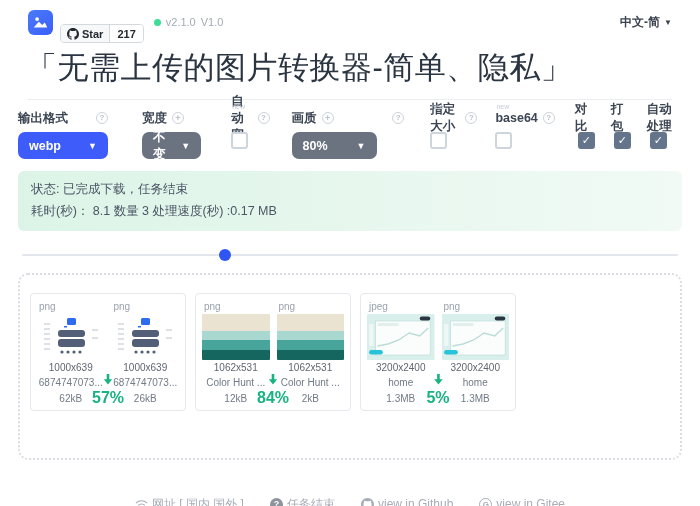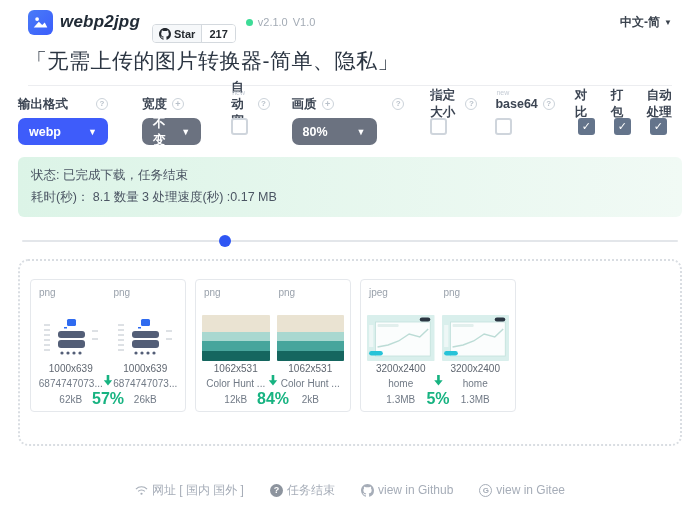--- a/index.html
+++ b/index.html
@@ -14,21 +14,21 @@
   .star-badge { display:flex; align-items:stretch; height:19px; border:1px solid #d4d9de; border-radius:4px; overflow:hidden; font-size:11px; margin-right:10px; cursor:pointer;margin-top:23px; }
   .star-left { display:flex; align-items:center; gap:3px; background:#f6f8fa; padding:0 6px; font-weight:bold; color:#24292f; border-right:1px solid #d4d9de; }
   .star-right { display:flex; align-items:center; background:#fff; padding:0 7px; font-weight:bold; color:#24292f; }
   .ver { display:flex; align-items:center; gap:5px; font-size:11px; color:#a3abb5; }
   .green-dot { width:7px; height:7px; border-radius:50%; background:#3ddc97; display:inline-block; }
   .header-spacer { flex:1; }
   .lang { font-size:12px; font-weight:bold; color:#3a424d; cursor:pointer; display:flex; align-items:center; gap:4px; }
   .caret-sm { font-size:8px; color:#3a424d; }
 
   
-  .page-title { padding:3px 26px 10px; font-size:21px; font-weight:500; color:#2b3542; letter-spacing:.5px; }
+  .page-title { padding:3px 26px 10px; font-size:31px; font-weight:500; color:#2b3542; letter-spacing:.5px; }
   .divider { border-top:1px solid #ecedf0; margin:0 28px; }
 
   
   .controls { display:flex; align-items:flex-start; padding:10px 18px 2px; }
   .ctrl { position:relative; margin-right:0; }
   .ctrl-head { display:flex; align-items:center; font-size:12.5px; font-weight:bold; color:#3c4553; height:16px; margin-bottom:6px; }
   .new-badge { position:absolute; top:-7px; left:1px; font-size:7px; color:#c4cbd4; font-weight:normal; }
   .help-icon { width:12px; height:12px; border:1px solid #ccd3da; border-radius:50%; color:#b9c1ca; font-size:8px; line-height:10px; text-align:center; font-weight:bold; margin-left:5px; cursor:pointer; flex:none; }
   .help-icon::after { content:"?"; }
   .plus-icon { width:12px; height:12px; border:1px solid #ccd3da; border-radius:50%; color:#b9c1ca; font-size:9px; line-height:10px; text-align:center; font-weight:bold; margin-left:5px; cursor:pointer; flex:none; }
@@ -47,21 +47,21 @@
   
   .slider { position:relative; margin:18px 22px 0; height:12px; cursor:pointer; }
   .slider-track { position:absolute; top:5px; left:0; right:0; height:2px; background:#e3e6ea; border-radius:1px; }
   .slider-thumb { position:absolute; top:0; width:12px; height:12px; border-radius:50%; background:#2f56f4; transform:translateX(-50%); cursor:grab; }
 
   
   .drop-area { margin:12px 18px 0; height:187px; border:2px dotted #d9dde2; border-radius:10px; padding:18px 10px; display:flex; align-items:flex-start; gap:9px; cursor:pointer; }
   .card { border:1px solid #e5e8ec; border-radius:4px; background:#fff; padding:7px 6px 4px; width:156px; position:relative; }
   .pair { display:flex; gap:7px; }
   .half { width:50%; display:flex; flex-direction:column; }
-  .fmt { font-size:10px; color:#9aa2ac; margin-bottom:17px; padding-left:2px; }
+  .fmt { font-size:10px; color:#9aa2ac; margin-bottom:2px; padding-left:2px; }
   .thumb { height:46px; border-radius:1px; overflow:hidden; position:relative; cursor:pointer; }
   .thumb.white { background:#fff; display:flex; align-items:center; justify-content:center; }
   .meta { text-align:center; font-size:10px; color:#717a86; line-height:1.55; margin-top:0; }
   .meta .dims { color:#5f6670; }
   .meta .fname { white-space:nowrap; overflow:hidden; }
   .reduction { position:absolute; bottom:4px; left:50%; transform:translateX(-50%); text-align:center; line-height:1.1; }
   .reduction .pct { font-size:16px; font-weight:bold; color:#17b381; }
   .bands { display:flex; flex-direction:column; height:100%; }
   .bands div:nth-child(1){ flex:38; background:#eae3d2; }
   .bands div:nth-child(2){ flex:20; background:#a9d8d0; }
@@ -80,21 +80,20 @@
 
 <div class="page">
 
   <div class="header">
     <div class="logo">
       <svg width="17" height="17" viewBox="0 0 20 20">
         <circle cx="6" cy="6" r="2.2" fill="#fff"></circle>
         <path d="M2 16 L8 9 L12 13 L15 10 L18 16 Z" fill="#fff"></path>
       </svg>
     </div>
-    <div class="app-name">webp2jpg</div>
     <div class="star-badge">
       <div class="star-left">
         <svg width="12" height="12" viewBox="0 0 16 16">
           <path fill="#24292f" d="M8 0C3.58 0 0 3.58 0 8c0 3.54 2.29 6.53 5.47 7.59.4.07.55-.17.55-.38 0-.19-.01-.82-.01-1.49-2.01.37-2.53-.49-2.69-.94-.09-.23-.48-.94-.82-1.13-.28-.15-.68-.52-.01-.53.63-.01 1.08.58 1.23.82.72 1.21 1.87.87 2.33.66.07-.52.28-.87.51-1.07-1.78-.2-3.64-.89-3.64-3.95 0-.87.31-1.59.82-2.15-.08-.2-.36-1.02.08-2.12 0 0 .67-.21 2.2.82a7.42 7.42 0 0 1 2-.27c.68 0 1.36.09 2 .27 1.53-1.04 2.2-.82 2.2-.82.44 1.1.16 1.92.08 2.12.51.56.82 1.27.82 2.15 0 3.07-1.87 3.75-3.65 3.95.29.25.54.73.54 1.48 0 1.07-.01 1.93-.01 2.2 0 .21.15.46.55.38A8.01 8.01 0 0 0 16 8c0-4.42-3.58-8-8-8z"></path>
         </svg>
         <span>Star</span>
       </div>
       <div class="star-right">217</div>
     </div>
     <div class="ver">

